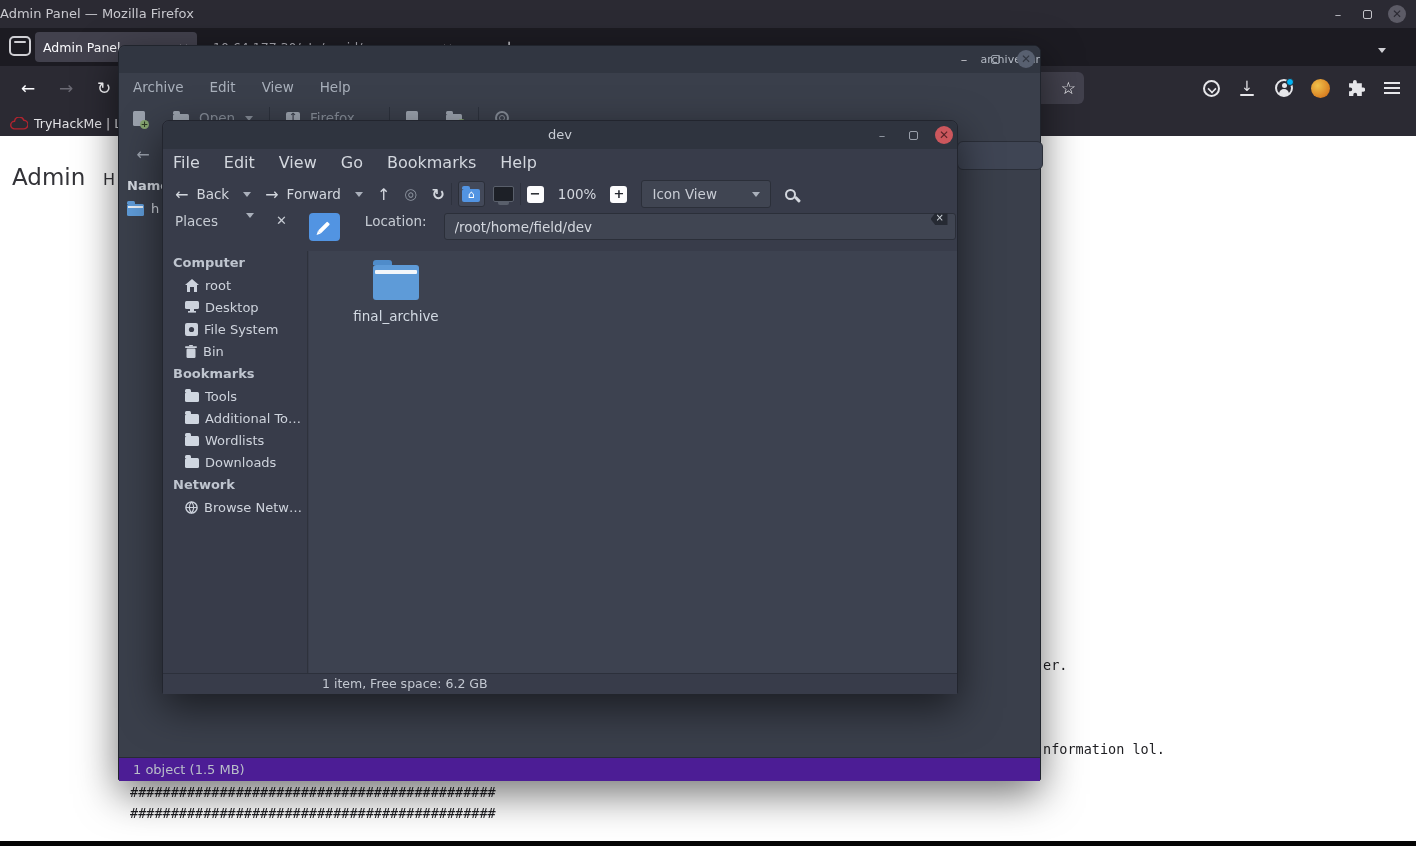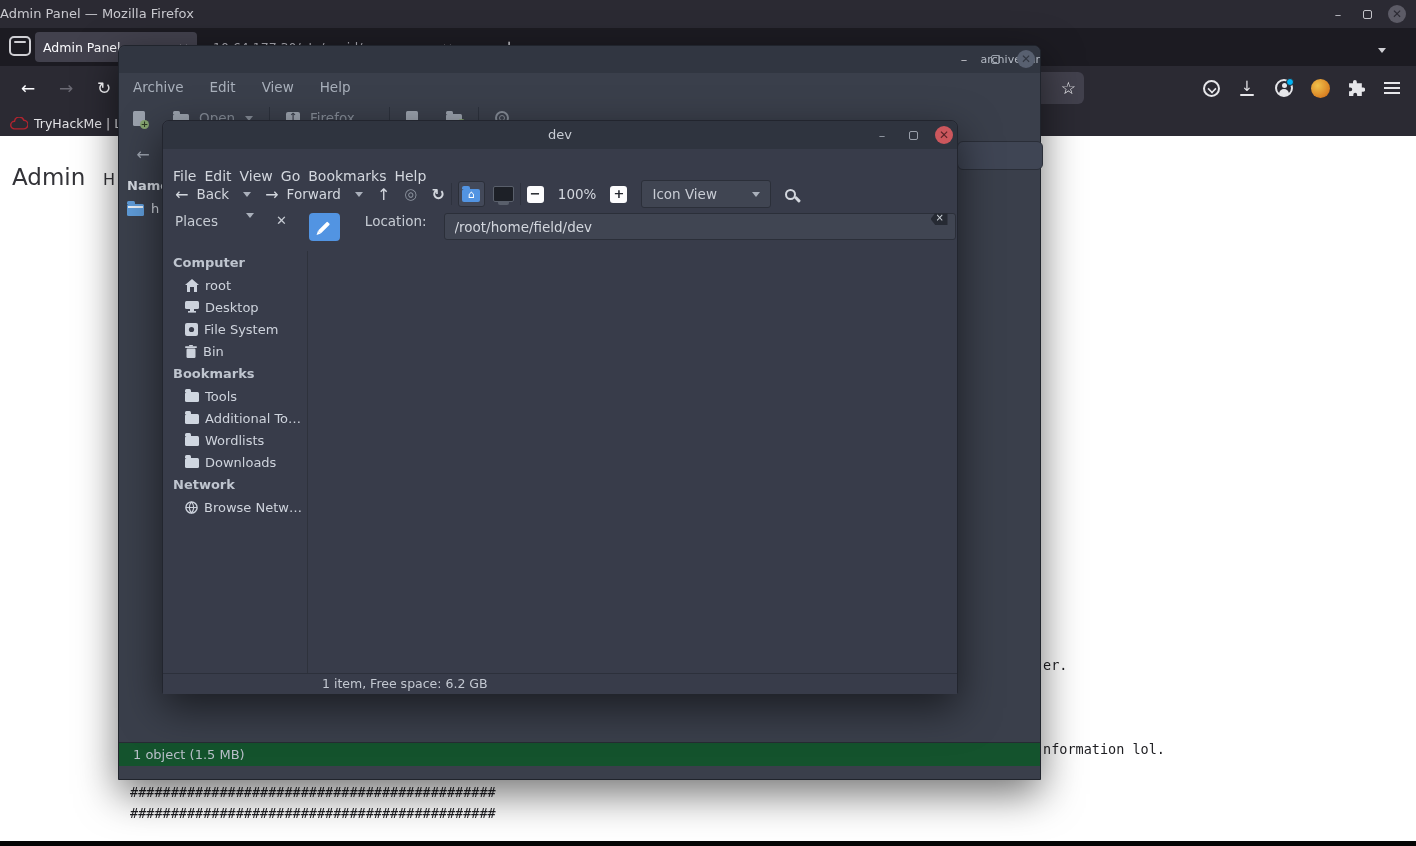--- a/index.html
+++ b/index.html
@@ -75,27 +75,27 @@
   .extract-ico::after { content:"↑"; position:absolute; left:0; right:0; top:-1px; text-align:center; color:#3a3f4b; font-size:10px; font-weight:bold; }
   .stop-ico { width:14px; height:14px; border:2px solid #848b96; border-radius:50%; position:relative; }
   .stop-ico::after { content:""; position:absolute; left:2px; top:2px; right:2px; bottom:2px; border:1.5px solid #848b96; border-radius:50%; }
   .ar-locrow-back { left:10px; top:96px; width:28px; height:26px; color:#9aa1ac; font-size:16px; text-align:center; line-height:26px; }
   .ar-locentry { left:838px; top:95px; width:86px; height:29px; background:#3f4554; border:1px solid #2a2e38; border-radius:6px; }
   .ar-colhead { left:8px; top:132px; font-size:13px; font-weight:bold; color:#d2d7df; }
   .ar-row { left:8px; top:155px; display:flex; align-items:center; gap:7px; color:#d2d7df; font-size:13px; }
   .mini-folder { position:relative; width:17px; height:12px; background:#5e9bd8; border-radius:1.5px; margin-top:3px; }
   .mini-folder::before { content:""; position:absolute; top:-3px; left:0; width:8px; height:3px; background:#5e9bd8; border-radius:1.5px 1.5px 0 0; }
   .mini-folder::after { content:""; position:absolute; top:2px; left:1px; right:1px; height:2px; background:#e8eef5; }
-  .ar-statusbar { left:0; top:696px; width:100%; height:24px; background:#14532d; border-top:1px solid #272b34; color:#b9bfc9; font-size:13px; line-height:23px; padding-left:14px; }
+  .ar-statusbar { left:0; top:711px; width:100%; height:24px; background:#4c1d95; border-top:1px solid #272b34; color:#b9bfc9; font-size:13px; line-height:23px; padding-left:14px; }
 
   
   .win-dev { left:162px; top:120px; width:796px; height:574px; background:#383c4a; border:1px solid #22252e; border-radius:7px 7px 2px 2px; box-shadow:0 14px 40px rgba(0,0,0,.55); }
   .dv-titlebar { left:0; top:0; width:100%; height:28px; background:#2f343f; border-radius:7px 7px 0 0; }
   .dv-title { width:100%; text-align:center; line-height:28px; color:#c8ccd4; font-size:13px; }
-  .dv-menubar { left:0; top:28px; width:100%; height:26px; display:flex; gap:8px; padding-left:10px; align-items:center; color:#d3d7de; font-size:14px;margin-top:14px; }
+  .dv-menubar { left:0; top:28px; width:100%; height:26px; display:flex; gap:24px; padding-left:10px; align-items:center; color:#d3d7de; font-size:16px; }
   .dv-toolbar { left:0; top:54px; width:100%; height:38px; display:flex; align-items:center; padding-left:12px; color:#d3d7de; font-size:13.5px; }
   .dv-toolbar .gap { width:14px; } .dv-toolbar .gapsm { width:8px; }
   .tb-arrow { font-size:16px; }
   .tb-dim { color:#8f96a1; }
   .sqbtn { width:17px; height:17px; background:#fcfcfd; border-radius:3px; color:#23262e; font-size:13px; font-weight:bold; text-align:center; line-height:16px; }
   .home-btn { width:27px; height:26px; background:#434959; border:1px solid #2b2f39; border-radius:3px; display:flex; align-items:center; justify-content:center; }
   .home-folder { position:relative; width:18px; height:13px; background:#5294e2; border-radius:2px; margin-top:3px; }
   .home-folder::before { content:""; position:absolute; top:-3px; left:0; width:8px; height:3px; background:#5294e2; border-radius:2px 2px 0 0; }
   .home-folder::after { content:"⌂"; position:absolute; left:0; right:0; top:-1px; text-align:center; color:#fff; font-size:11px; }
   .term-ico { position:relative; width:21px; height:16px; background:#1d2027; border:1px solid #595f6b; border-radius:2px; }
@@ -385,18 +385,24 @@
         </div>
         <div class="sb-header">Network</div>
         <div class="sb-item">
           <svg width="13" height="13" viewBox="0 0 14 14">
               <circle cx="7" cy="7" r="6" fill="none" stroke="#ccd2dc" stroke-width="1.5"></circle>
               <path d="M1 7h12 M7 1a9 9 0 0 1 0 12 M7 1a9 9 0 0 0 0 12" fill="none" stroke="#ccd2dc" stroke-width="1.3"></path>
             </svg>
           <span>Browse Netw…</span>
         </div>
       </div>
+      <div class="abs dv-view">
+        <div class="abs file-item">
+          <div class="folder-big"></div>
+          <div class="file-label">final_archive</div>
+        </div>
+      </div>
     </div>
     <div class="abs dv-statusbar">1 item, Free space: 6.2 GB</div>
   </div>
 
   <div class="abs screen-bottom"></div>
 </div>
 
 </body></html>

